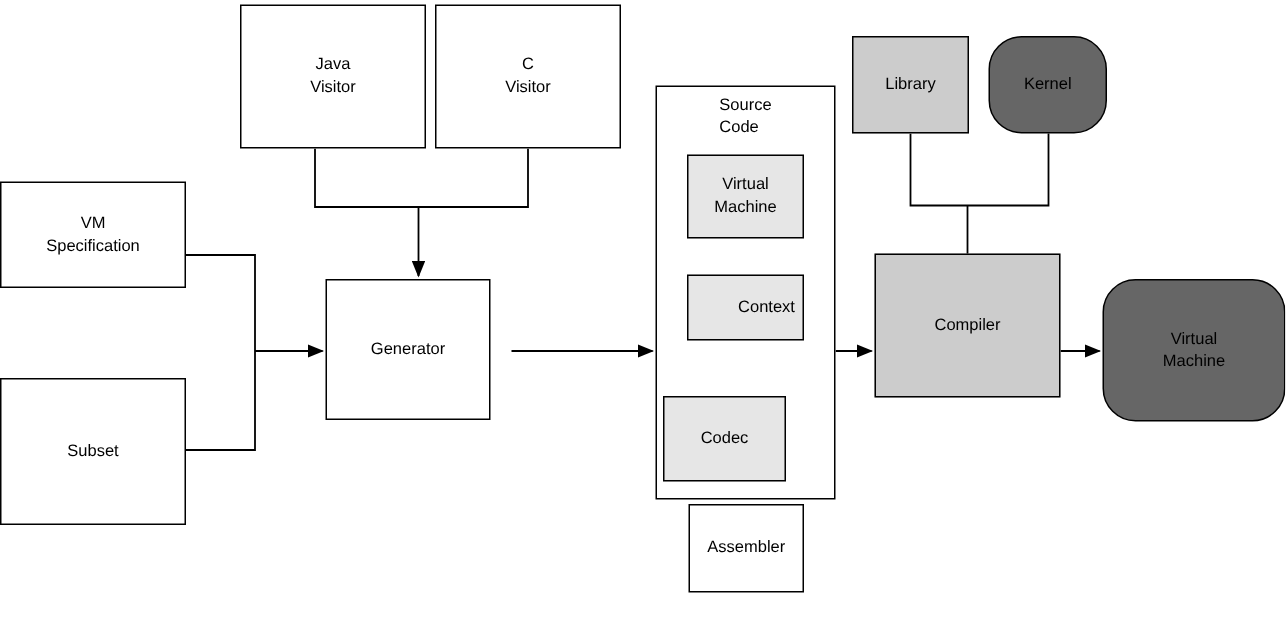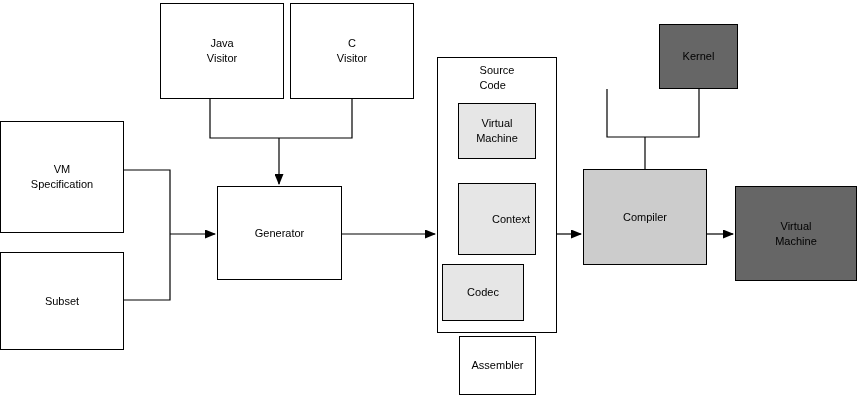--- a/index.html
+++ b/index.html
@@ -37,21 +37,21 @@
     font-size: 11px;
     line-height: 15px;
     color: #000000;
     text-align: center;
     white-space: pre-line;
     user-select: none;
   }
   .node.fill-white   { background: #ffffff; }
   .node.fill-light   { background: #cccccc; }
   .node.fill-faint   { background: #e6e6e6; }
-  .node.fill-dark    { background: #666666; color: #000000; }
+  .node.fill-dark    { background: #666666; color: #000000; border-radius: 22px; }
   .node.group-box {
     justify-content: flex-start;
     padding-top: 5px;
     background: #ffffff;
   }
   .group-title {
     font-size: 11px;
     line-height: 15px;
     text-align: left;
     white-space: pre-line;
@@ -98,28 +98,29 @@
 
     <g fill="none" stroke="#000000" stroke-width="1.2">
       <path d="M707,234 L733,234" marker-end="url(#arrowhead)"></path>
     </g>
   </svg>
 
 <div class="node fill-white" style="left: 160px; top: 3px; width: 124px; height: 96px;"><span class="node-label">Java
 Visitor</span></div>
     <div class="node fill-white" style="left: 290px; top: 3px; width: 124px; height: 96px;"><span class="node-label">C
 Visitor</span></div>
-    <div class="node fill-white" style="left: 0px; top: 121px; width: 124px; height: 112px;"><span class="node-label">VM
+    <div class="node fill-white" style="left: 0px; top: 121px; width: 124px; height: 71px;"><span class="node-label">VM
 Specification</span></div>
     <div class="node fill-white" style="left: 0px; top: 252px; width: 124px; height: 98px; justify-content: center;"><span class="node-label">Subset</span></div>
-    <div class="node fill-white" style="left: 217px; top: 186px; width: 125px; height: 94px;"><span class="node-label">Generator</span></div>
+    <div class="node fill-white" style="left: 217px; top: 186px; width: 110px; height: 94px;"><span class="node-label">Generator</span></div>
     <div class="node fill-white group-box" style="left: 437px; top: 57px; width: 120px; height: 276px;"><span class="group-title">Source
 Code</span></div>
     <div class="node fill-faint" style="left: 458px; top: 103px; width: 78px; height: 56px;"><span class="node-label">Virtual
 Machine</span></div>
-    <div class="node fill-faint" style="left: 458px; top: 183px; width: 78px; height: 72px; padding-left: 28px;"><span class="node-label">Context</span></div>
+    <div class="node fill-faint" style="left: 458px; top: 183px; width: 78px; height: 44px; padding-left: 28px;"><span class="node-label">Context</span></div>
     <div class="node fill-faint" style="left: 442px; top: 264px; width: 82px; height: 57px;"><span class="node-label">Codec</span></div>
     <div class="node fill-white" style="left: 459px; top: 336px; width: 77px; height: 59px;"><span class="node-label">Assembler</span></div>
+    <div class="node fill-light" style="left: 568px; top: 24px; width: 78px; height: 65px;"><span class="node-label">Library</span></div>
     <div class="node fill-dark" style="left: 659px; top: 24px; width: 79px; height: 65px;"><span class="node-label">Kernel</span></div>
     <div class="node fill-light" style="left: 583px; top: 169px; width: 124px; height: 96px;"><span class="node-label">Compiler</span></div>
     <div class="node fill-dark" style="left: 735px; top: 186px; width: 122px; height: 95px;"><span class="node-label">Virtual
 Machine</span></div>
   </div>
 
 </body></html>

